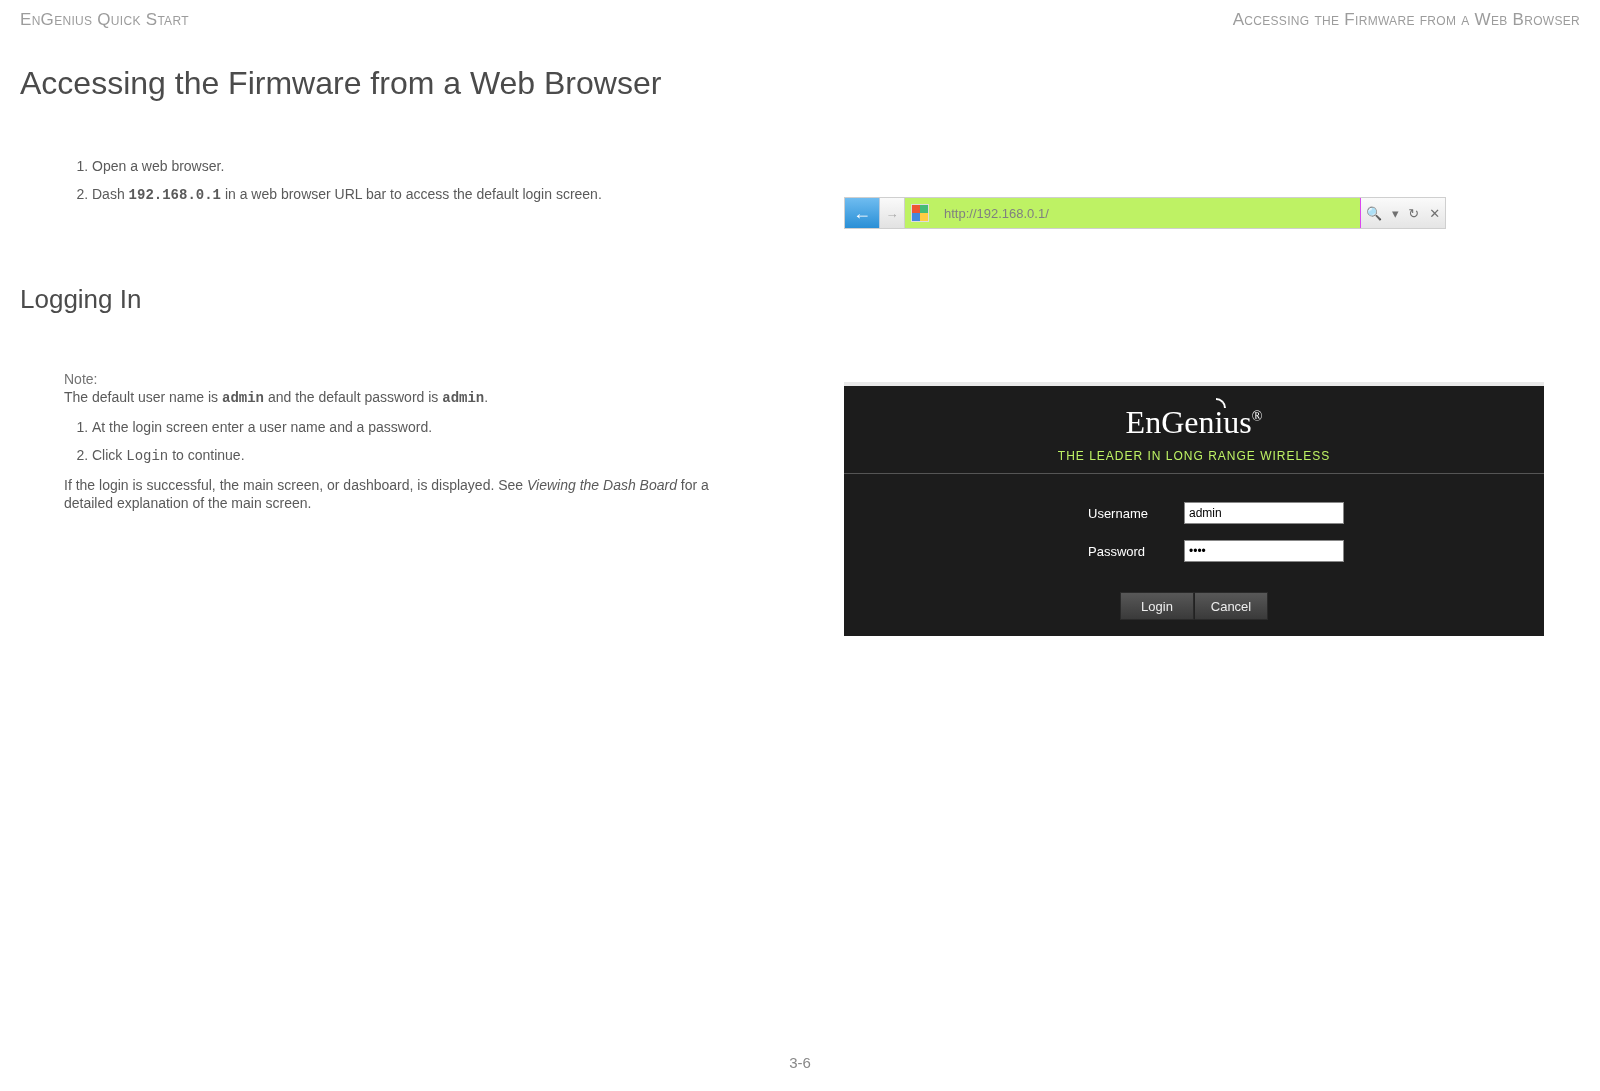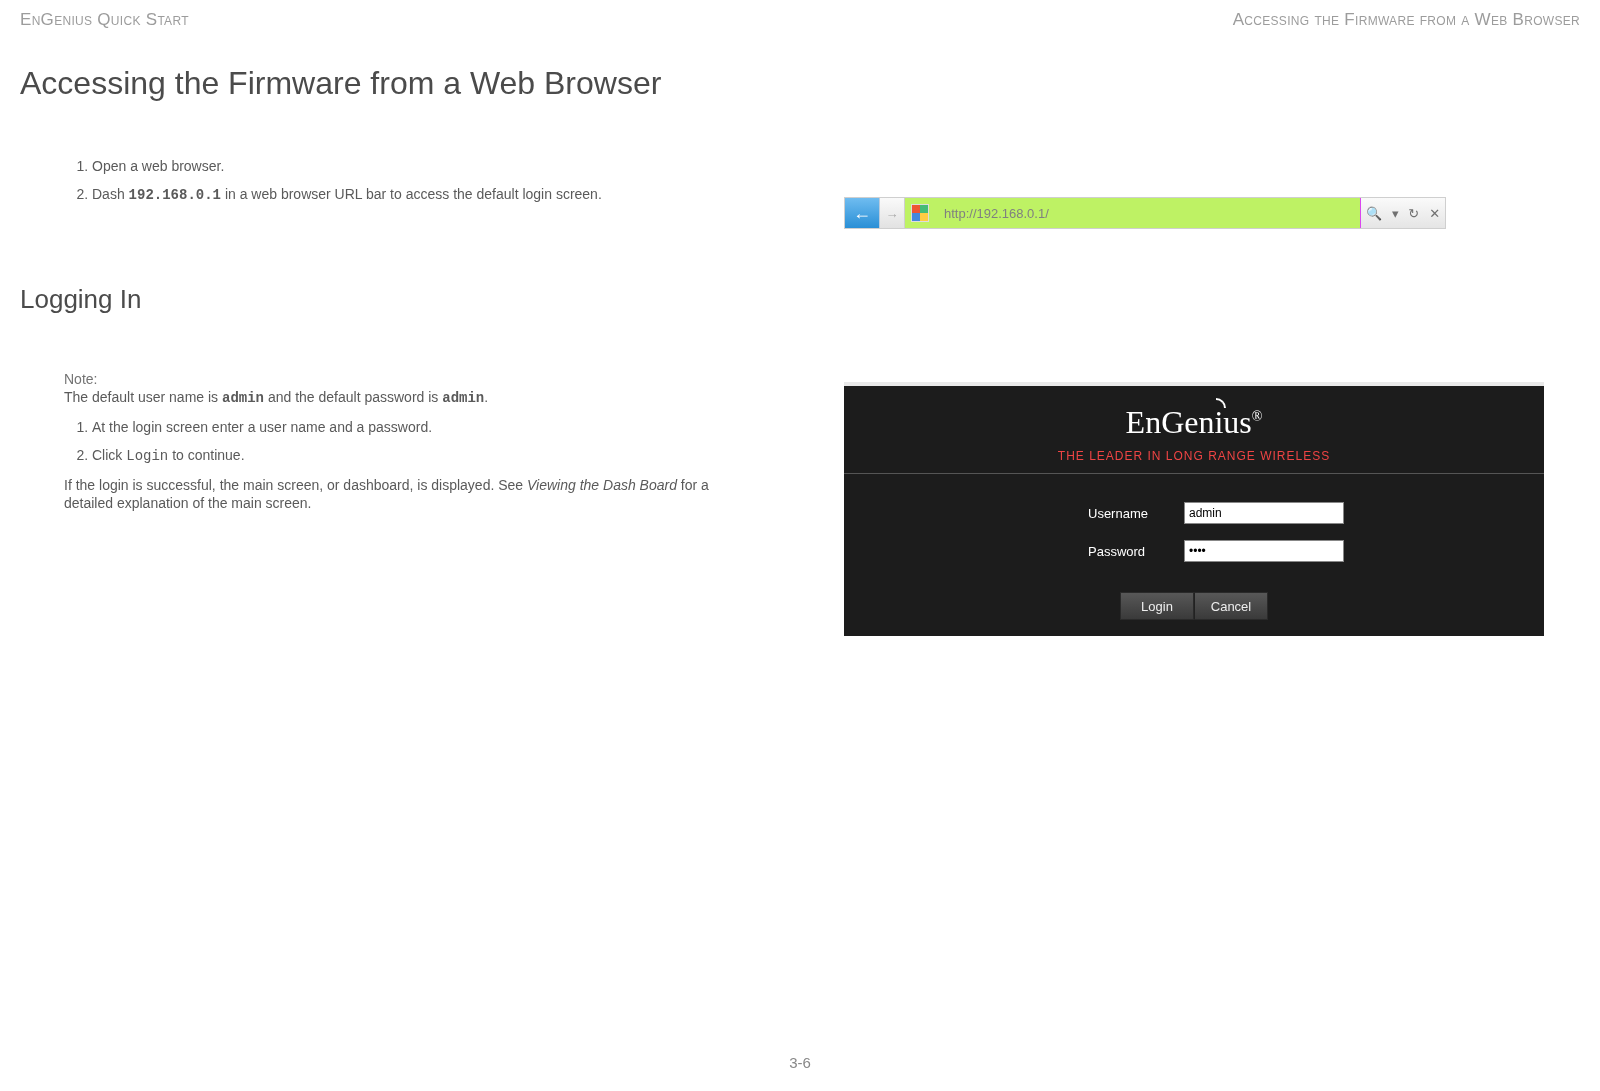--- a/index.html
+++ b/index.html
@@ -162,21 +162,21 @@
     width:8px; height:8px;
     border:2px solid #fff;
     border-bottom:none; border-left:none;
     border-radius:0 12px 0 0;
     transform: translateX(-3px) rotate(0deg);
   }
   .login-shot .tag {
     font-size:12px;
     letter-spacing:1px;
     padding: 8px 0 10px 0;
-    color:#ef4444;
+    color:#bef264;
   }
   .login-shot .sep { height:1px; background:#555; margin: 0 0 28px 0; }
   .login-shot .form {
     display:inline-block;
     text-align:left;
     margin-left:44px;
   }
   .login-shot .row {
     display:flex;
     align-items:center;

